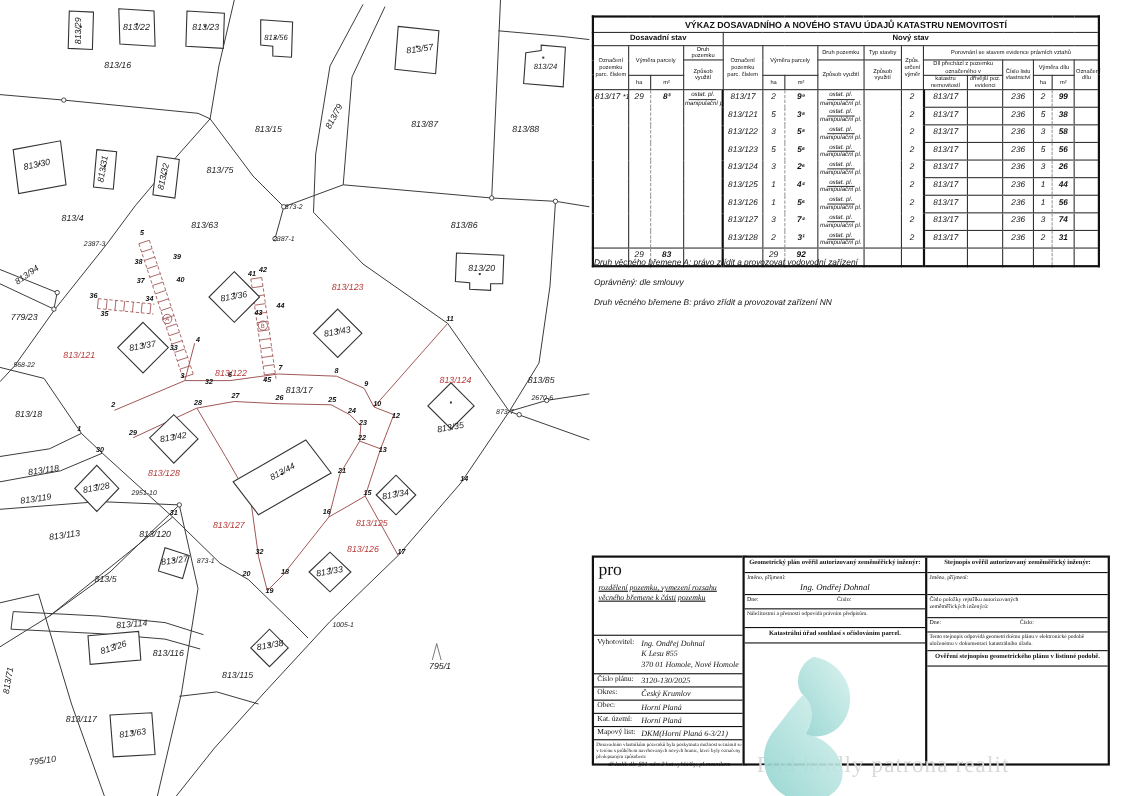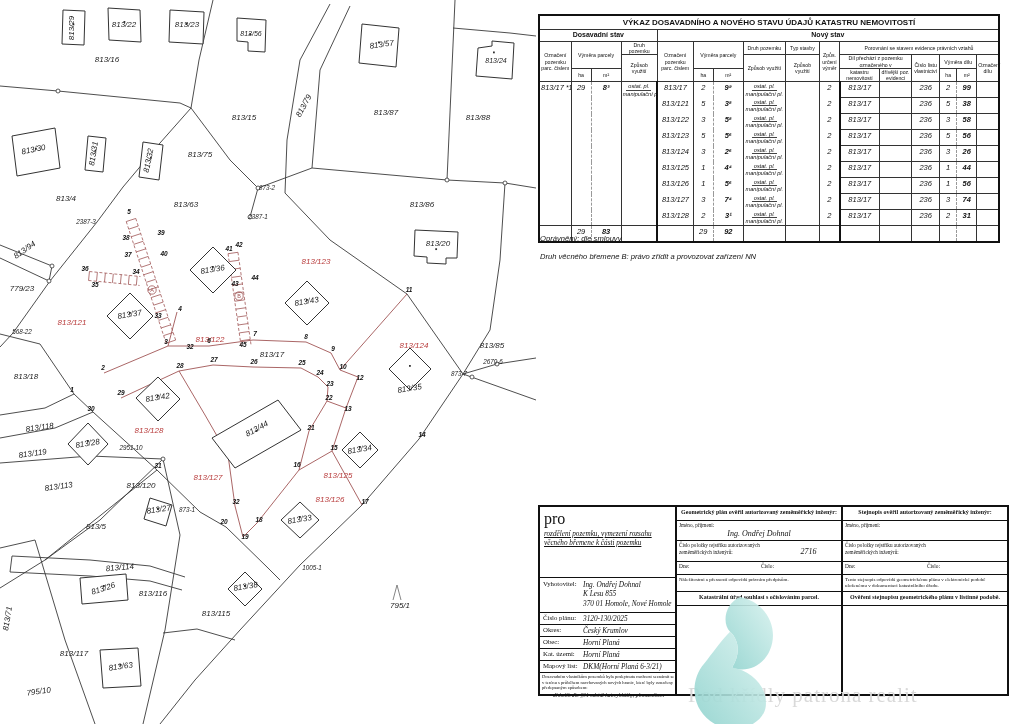--- a/index.html
+++ b/index.html
@@ -585,20 +585,21 @@
           <td class="bl"></td>
           <td class="bl"></td>
           <td class="bl"></td>
           <td class="bl dash"></td>
           <td class="bl"></td>
         </tr>
       </tbody>
   </table>
 
   <div id="notes">
+    <div>Druh věcného břemene A: právo zřídit a provozovat vodovodní zařízení</div>
     <div>Oprávněný: dle smlouvy</div>
     <div>Druh věcného břemene B: právo zřídit a provozovat zařízení NN</div>
   </div>
 
   <div id="plan">
     <div class="head">
       <div class="t2">pro</div>
       <div class="purpose">rozdělení pozemku, vymezení rozsahu věcného břemene k části pozemku</div>
     </div>
     <div class="vyh">
@@ -633,24 +634,20 @@
     <div class="foot2">dř.kolík dle §91 odst.2 kat.vyhlášky, pl.mezníkem</div>
   </div>
 
   <div id="verif">
     <div class="vcol left">
       <div class="vh">Geometrický plán ověřil autorizovaný zeměměřický inženýr:</div>
       <div class="vjm">
         <span class="l">Jméno, příjmení:</span>
         <div class="v">Ing. Ondřej Dohnal</div>
       </div>
-      <div class="vcis">
-        <span class="l">Číslo položky rejstříku autorizovaných zeměměřických inženýrů:</span>
-        <span class="v">2716</span>
-      </div>
       <div class="vdne">
         <div>Dne:</div>
         <div>Číslo:</div>
       </div>
       <div class="vnote">Náležitostmi a přesností odpovídá právním předpisům.</div>
       <div class="vh2" style="border-bottom:1px solid #111">Katastrální úřad souhlasí s očíslováním parcel.</div>
       <div class="stamparea"></div>
     </div>
     <div class="vcol">
       <div class="vh">Stejnopis ověřil autorizovaný zeměměřický inženýr:</div>

